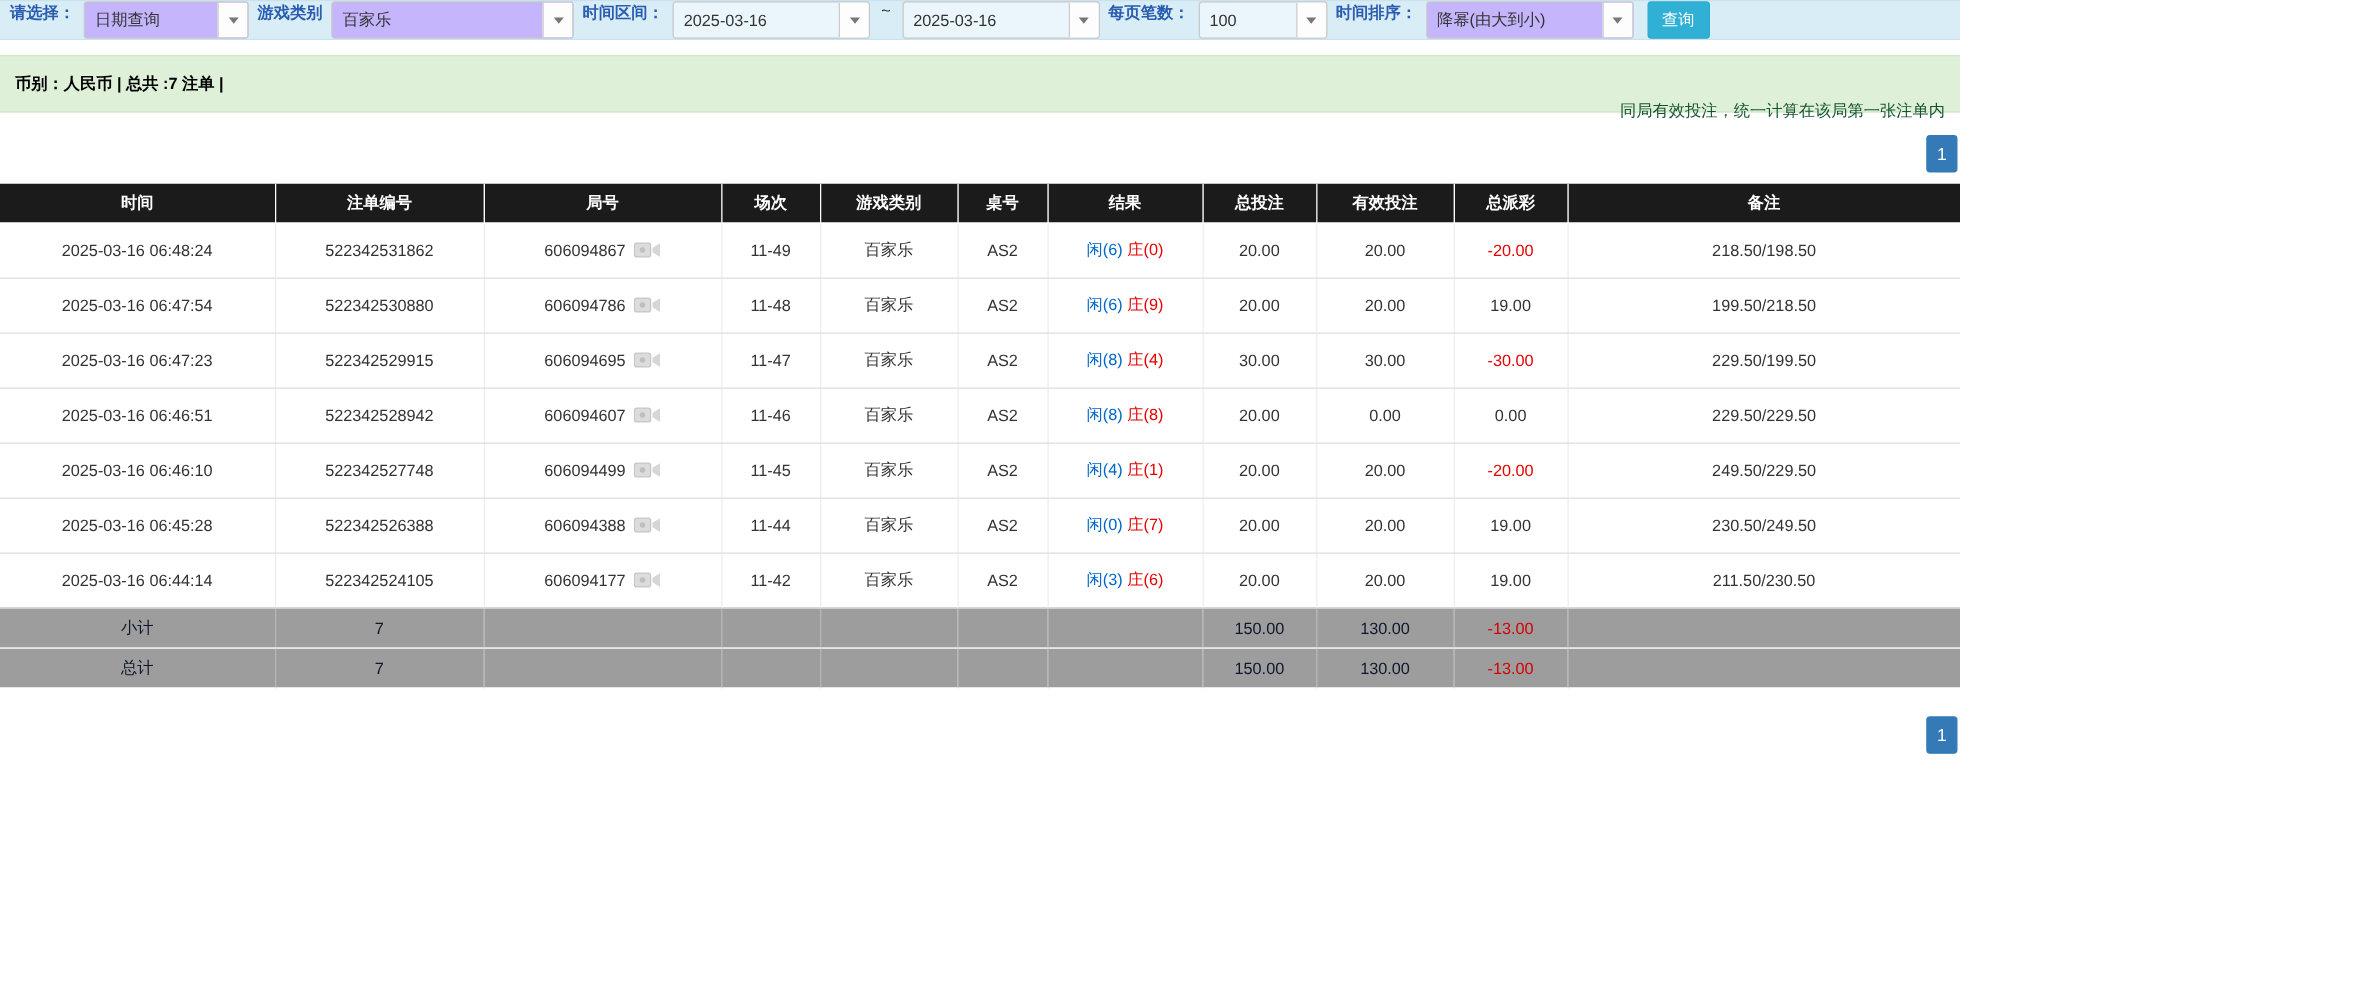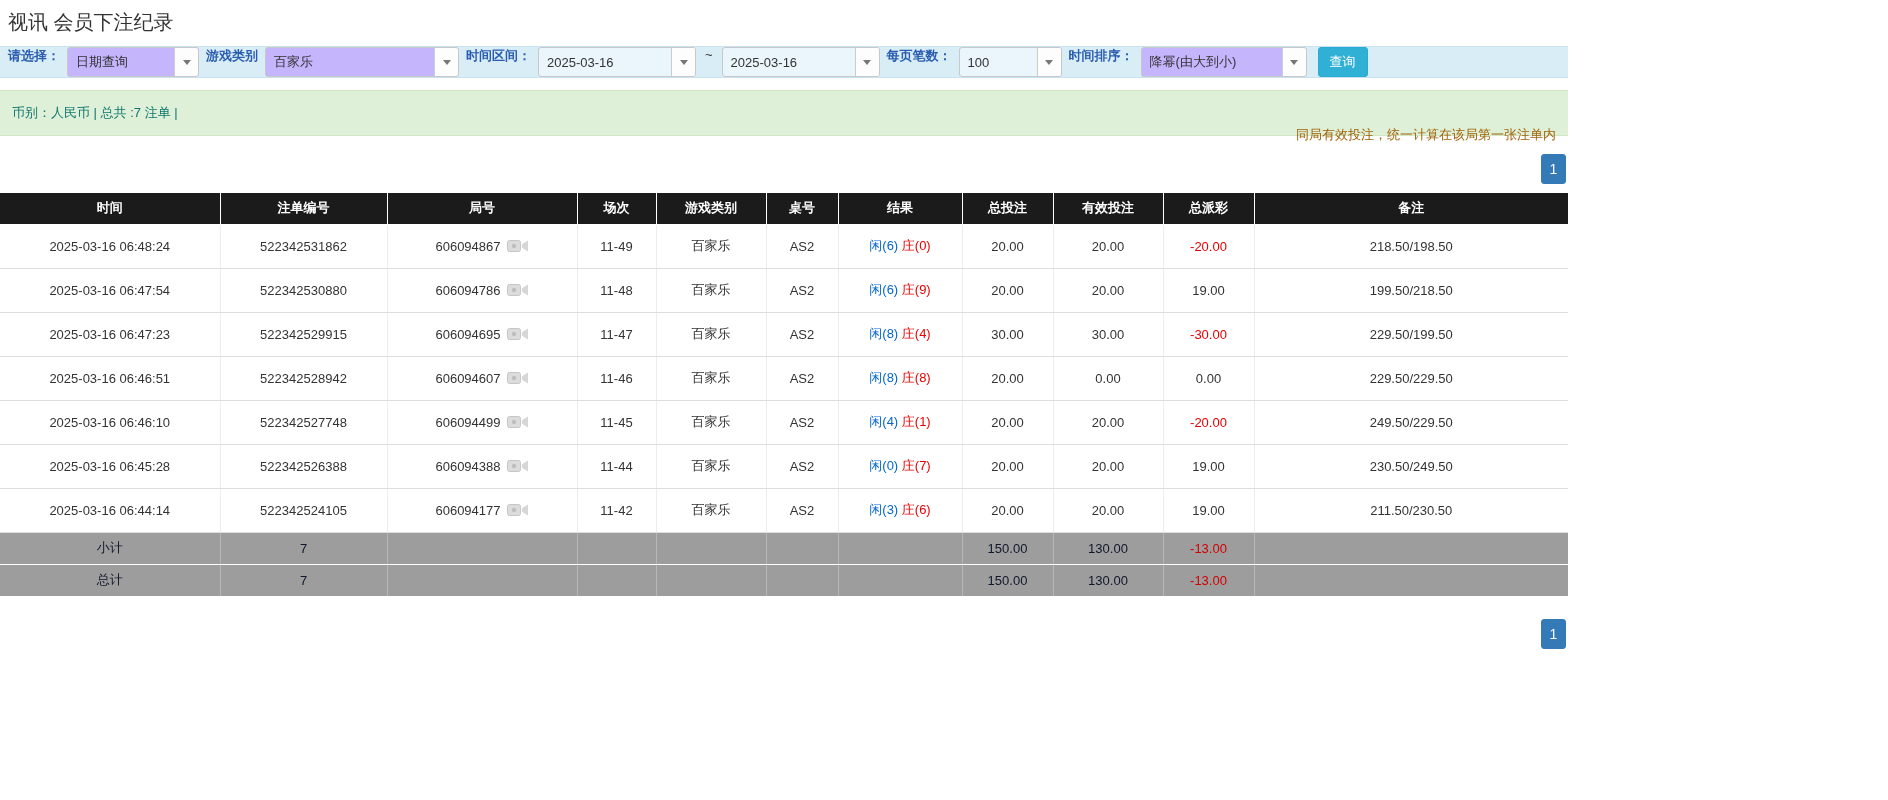--- a/index.html
+++ b/index.html
@@ -99,22 +99,22 @@
     background: #dff0d8;
     border-top: 1px solid #d0e6c4;
     border-bottom: 1px solid #d0e6c4;
     height: 46px;
     display: flex;
     align-items: center;
     justify-content: space-between;
     padding: 0 12px;
     font-size: 13px;
   }
-  .summary-left { color: #0f766e; }
-  .summary-right { color: #a16207; margin-top: 44px; }
+  .summary-left { color: #000000; font-weight: bold; }
+  .summary-right { color: #14532d; margin-top: 44px; }
 
   
   .pagination-row {
     display: flex;
     justify-content: flex-end;
     padding-right: 2px;
   }
   .pagination-top { margin: 18px 0 9px 0; }
   .pagination-bottom { margin: 22px 0 10px 0; }
   .page-btn {
@@ -179,21 +179,20 @@
     padding: 0 4px;
   }
   tr.footer td:last-child { border-right: none; }
   tr.footer td.payout.neg { color: #d40000; margin-left: 39px; }
 </style>
 </head>
 <body>
 
 <div class="content">
 
-  <h1 class="page-title">视讯 会员下注纪录</h1>
 
   <div class="filter-bar">
     <span class="flabel">请选择：</span>
     <div class="combo w-query">
       <input value="日期查询" style="">
       <button class="caret-btn">
           <span class="caret"></span>
         </button>
     </div>
 

